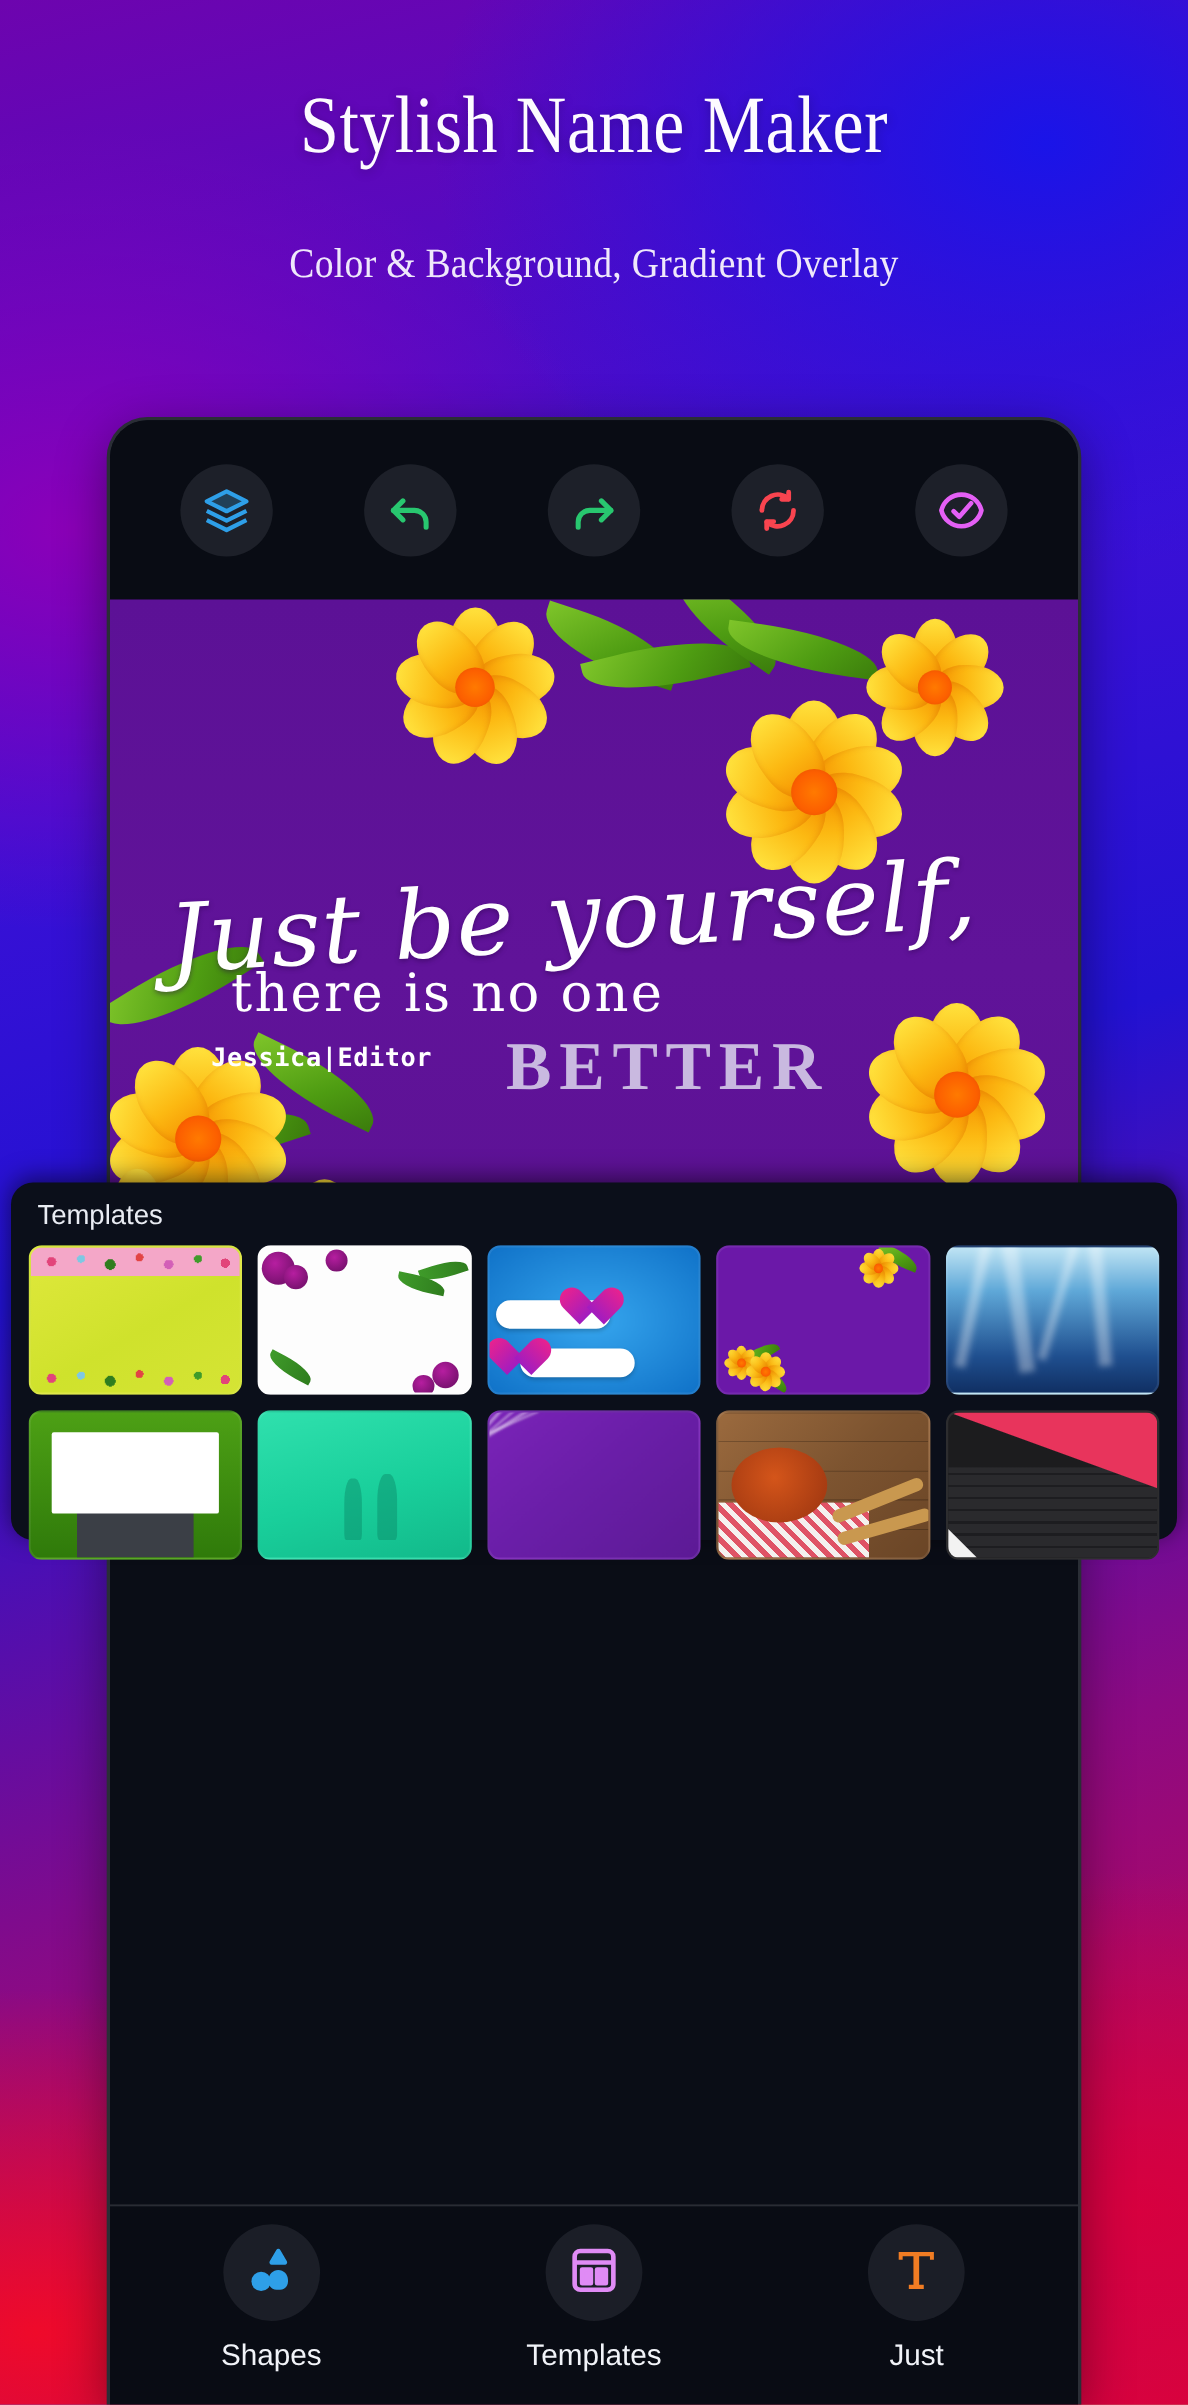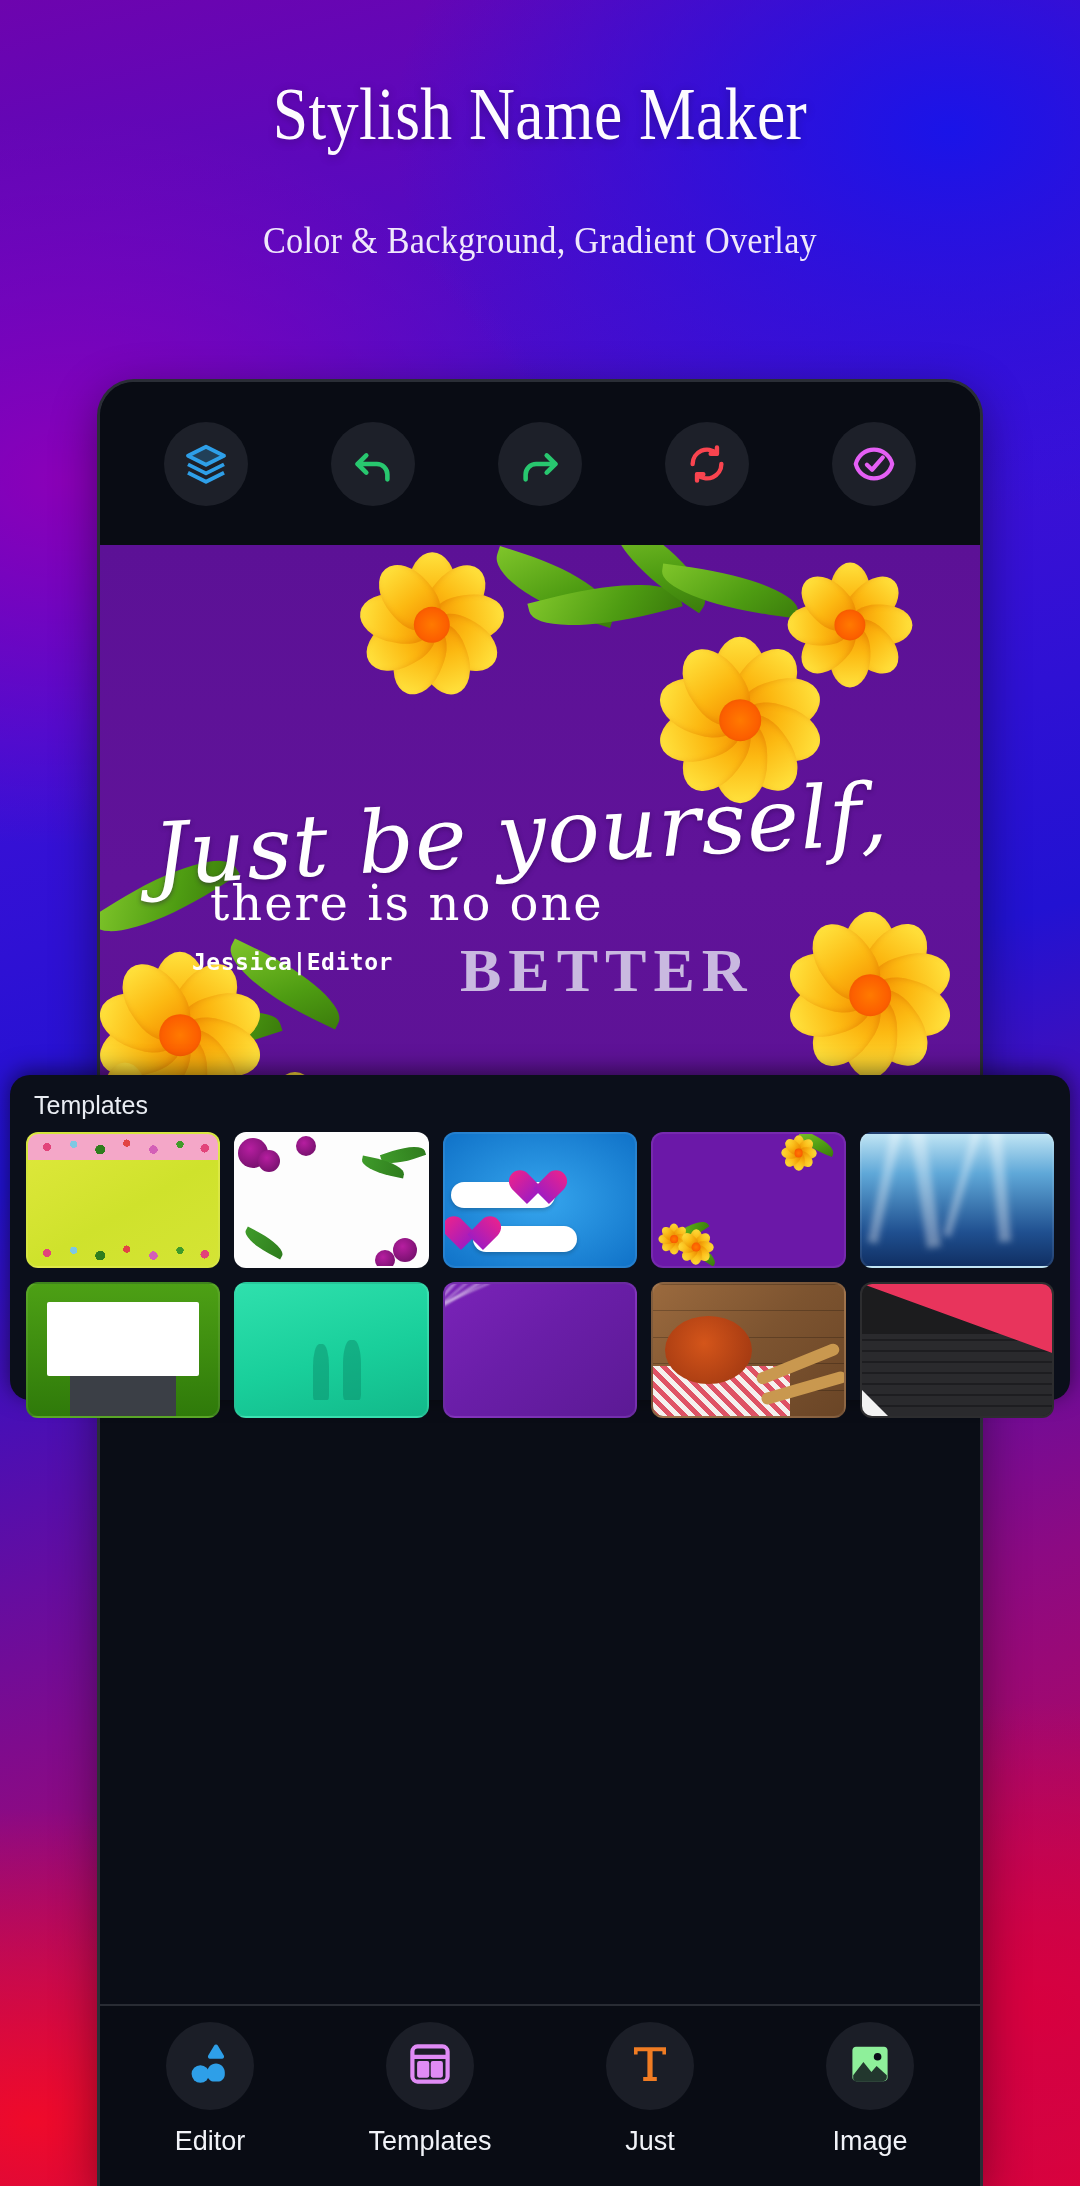--- a/index.html
+++ b/index.html
@@ -389,21 +389,21 @@
     <div class="nav-item">
       <div class="nav-circle">
         <span>
           <svg viewBox="0 0 24 24" fill="#2e9fe8">
             <path d="M15 2.2c-.4 0-.7.2-.9.5l-3 5.1c-.4.7.1 1.6.9 1.6h6c.8 0 1.3-.9.9-1.6l-3-5.1a1 1 0 0 0-.9-.5z"></path>
             <circle cx="7.2" cy="17" r="4.4"></circle>
             <path d="M15 11.8c-2.4 0-4.4 2-4.4 4.4v1c0 2 1.6 3.6 3.6 3.6h1.6c2 0 3.6-1.6 3.6-3.6v-1c0-2.4-2-4.4-4.4-4.4z"></path>
           </svg>
         </span>
       </div>
-      <div class="nav-label">Editor</div>
+      <div class="nav-label">Shapes</div>
     </div>
 
     <div class="nav-item">
       <div class="nav-circle">
         <span>
           <svg viewBox="0 0 24 24" fill="none" stroke="#e08bf5" stroke-width="2.1" stroke-linejoin="round">
             <rect x="3.2" y="3.2" width="17.6" height="17.6" rx="2.6"></rect>
             <path d="M3.2 8.4h17.6"></path>
             <path d="M6.6 11.6h4v6.2h-4z" fill="#e08bf5"></path>
             <path d="M13.4 11.6h4v6.2h-4z" fill="#e08bf5"></path>
@@ -417,32 +417,20 @@
       <div class="nav-circle">
         <span>
           <svg viewBox="0 0 24 24" fill="#f07c23">
             <path d="M4 3.6h16v3.6h-1.8V5.6h-4.9v12.9h2.1v2H8.6v-2h2.1V5.6H5.8v1.6H4z"></path>
           </svg>
         </span>
       </div>
       <div class="nav-label">Just</div>
     </div>
 
-    <div class="nav-item">
-      <div class="nav-circle">
-        <span>
-          <svg viewBox="0 0 24 24" fill="#8ef09a">
-            <path d="M5 3.4h14c1 0 1.8.8 1.8 1.8v13.6c0 1-.8 1.8-1.8 1.8H5c-1 0-1.8-.8-1.8-1.8V5.2c0-1 .8-1.8 1.8-1.8z"></path>
-            <circle cx="15.8" cy="8.4" r="1.9" fill="#0a0d16"></circle>
-            <path d="M3.6 17.6 8.7 11l4 5 2.6-3 5.1 4.6v1.2c0 1-.8 1.8-1.8 1.8H5c-1 0-1.4-1-1.4-1z" fill="#0a0d16" fill-opacity=".82"></path>
-          </svg>
-        </span>
-      </div>
-      <div class="nav-label">Image</div>
-    </div>
 
   </div>
 </div>
 
 <div class="tpl-panel">
   <div class="tpl-head">Templates</div>
 
   <div class="tpl-row">
     <div class="tpl t-floral-green">
       <div class="band top"></div>

